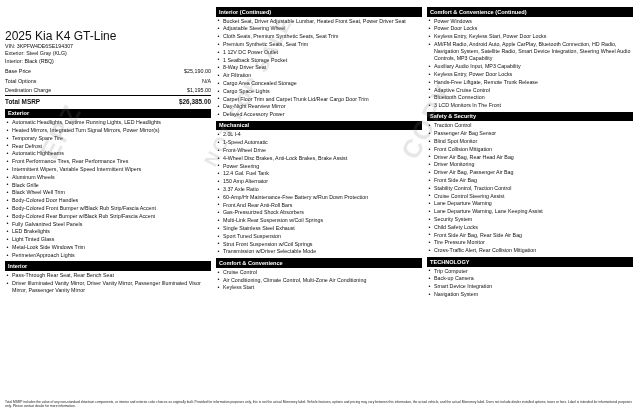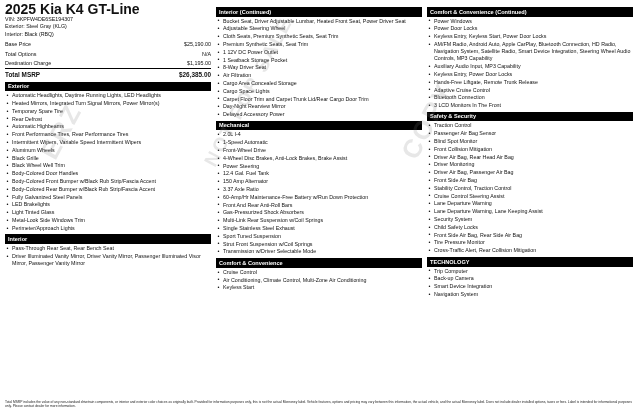--- a/index.html
+++ b/index.html
@@ -27,24 +27,25 @@
     display: flex;
     gap: 5px;
     align-items: flex-start;
   }
   .col {
     width: 206px;
     flex: 0 0 206px;
   }
   
   .title {
-    font-size: 14px;
-    font-weight: bold;
+    font-size: 12px;
+    font-weight: normal;
     line-height: 11px;
     margin-bottom: 1px;
+    margin-top: 27px;
   }
   .specline {
     font-size: 5.3px;
     line-height: 7.4px;
   }
   .pricetable {
     width: 100%;
     border-collapse: collapse;
     margin-top: 2px;
     font-size: 5.4px;

